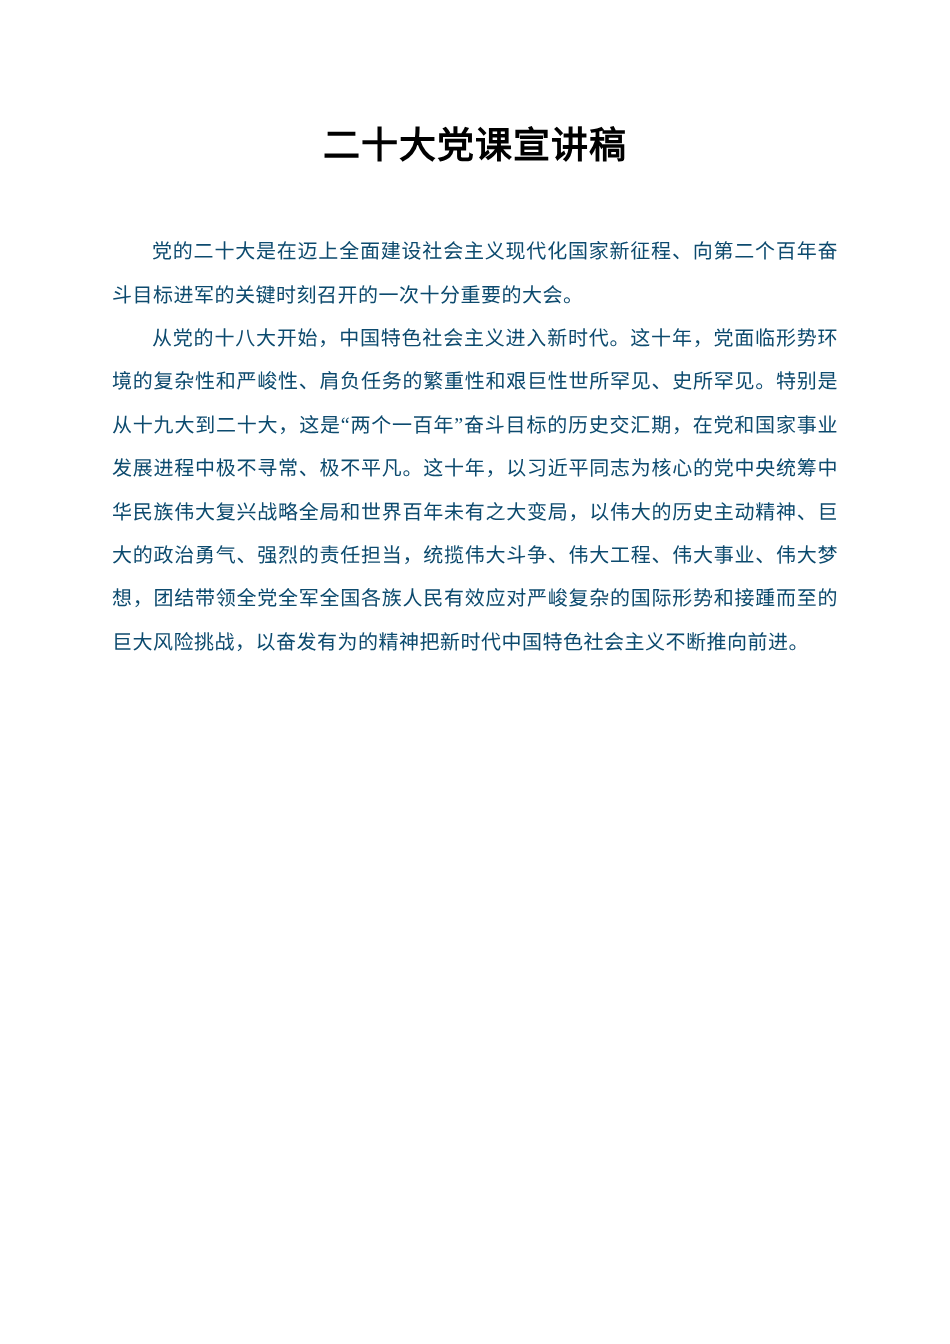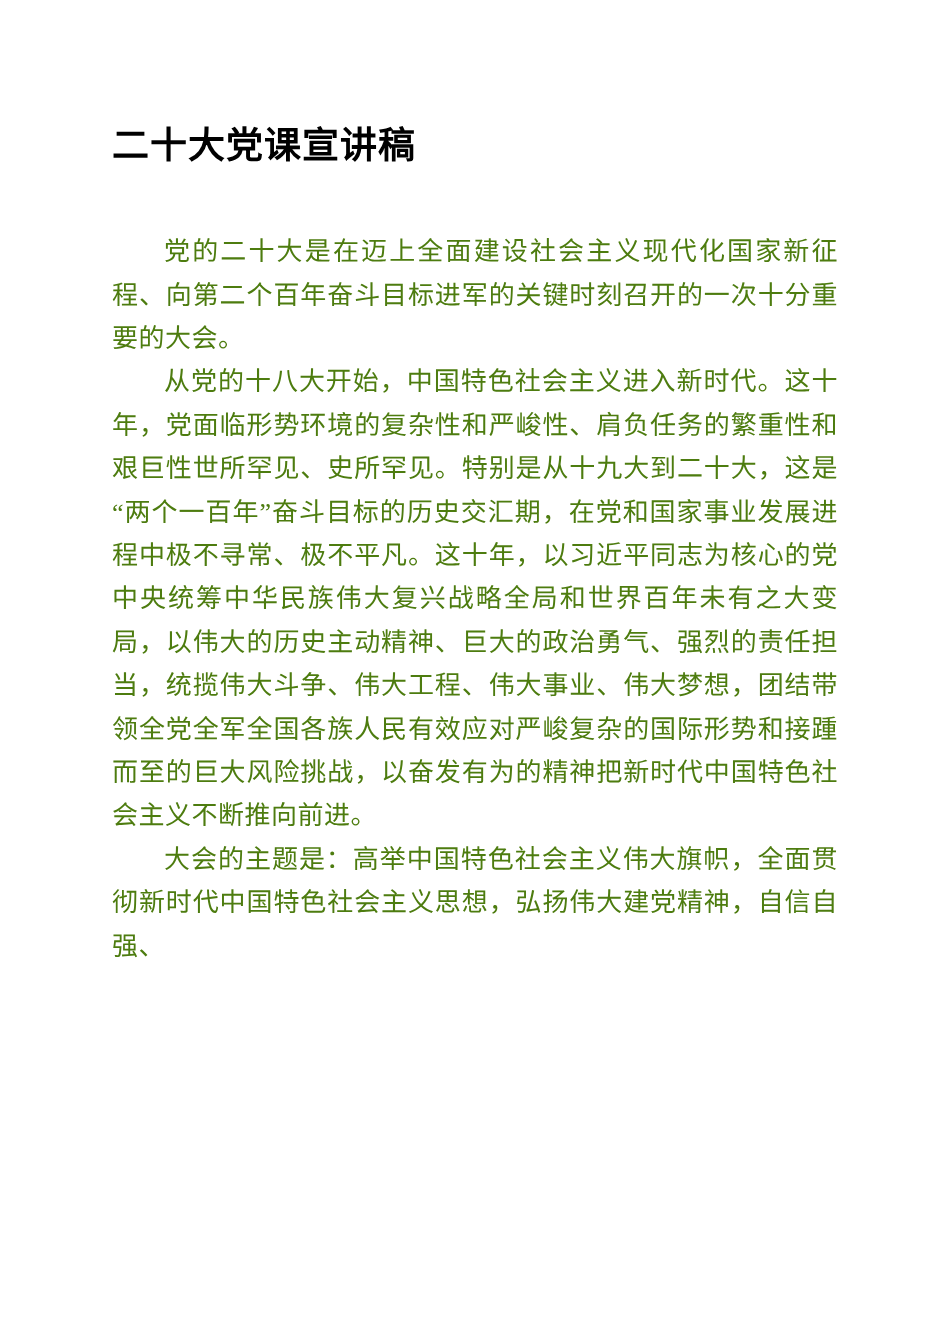--- a/index.html
+++ b/index.html
@@ -17,27 +17,28 @@
     padding: 122px 112px 0 112px;
     overflow: hidden;
   }
   .doc-title {
     margin: 0 0 60px 0;
     padding: 0;
     font-family: Liberation Serif, serif;
     font-size: 37px;
     font-weight: 700;
     color: #000000;
+    text-align: center;
     letter-spacing: 1px;
     line-height: 1.3;
   }
   .doc-body {
     font-family: "Liberation Serif", "DejaVu Serif", serif;
-    font-size: 26px;
-    color: #4d7c0f;
+    font-size: 20px;
+    color: #0c4a6e;
     font-weight: 400;
   }
   .doc-body p {
     margin: 0;
     padding: 0;
     line-height: 43.4px;
     text-align: justify;
     text-justify: inter-character;
     text-indent: 2em;
     word-break: break-all;
@@ -47,15 +48,14 @@
 </style>
 </head>
 <body>
 
 <div class="page">
   <h1 class="doc-title">二十大党课宣讲稿</h1>
 
   <div class="doc-body">
     <p>党的二十大是在迈上全面建设社会主义现代化国家新征程、向第二个百年奋斗目标进军的关键时刻召开的一次十分重要的大会。</p>
     <p>从党的十八大开始，中国特色社会主义进入新时代。这十年，党面临形势环境的复杂性和严峻性、肩负任务的繁重性和艰巨性世所罕见、史所罕见。特别是从十九大到二十大，这是“两个一百年”奋斗目标的历史交汇期，在党和国家事业发展进程中极不寻常、极不平凡。这十年，以习近平同志为核心的党中央统筹中华民族伟大复兴战略全局和世界百年未有之大变局，以伟大的历史主动精神、巨大的政治勇气、强烈的责任担当，统揽伟大斗争、伟大工程、伟大事业、伟大梦想，团结带领全党全军全国各族人民有效应对严峻复杂的国际形势和接踵而至的巨大风险挑战，以奋发有为的精神把新时代中国特色社会主义不断推向前进。</p>
-    <p>大会的主题是：高举中国特色社会主义伟大旗帜，全面贯彻新时代中国特色社会主义思想，弘扬伟大建党精神，自信自强、</p>
   </div>
 </div>
 
 </body></html>

